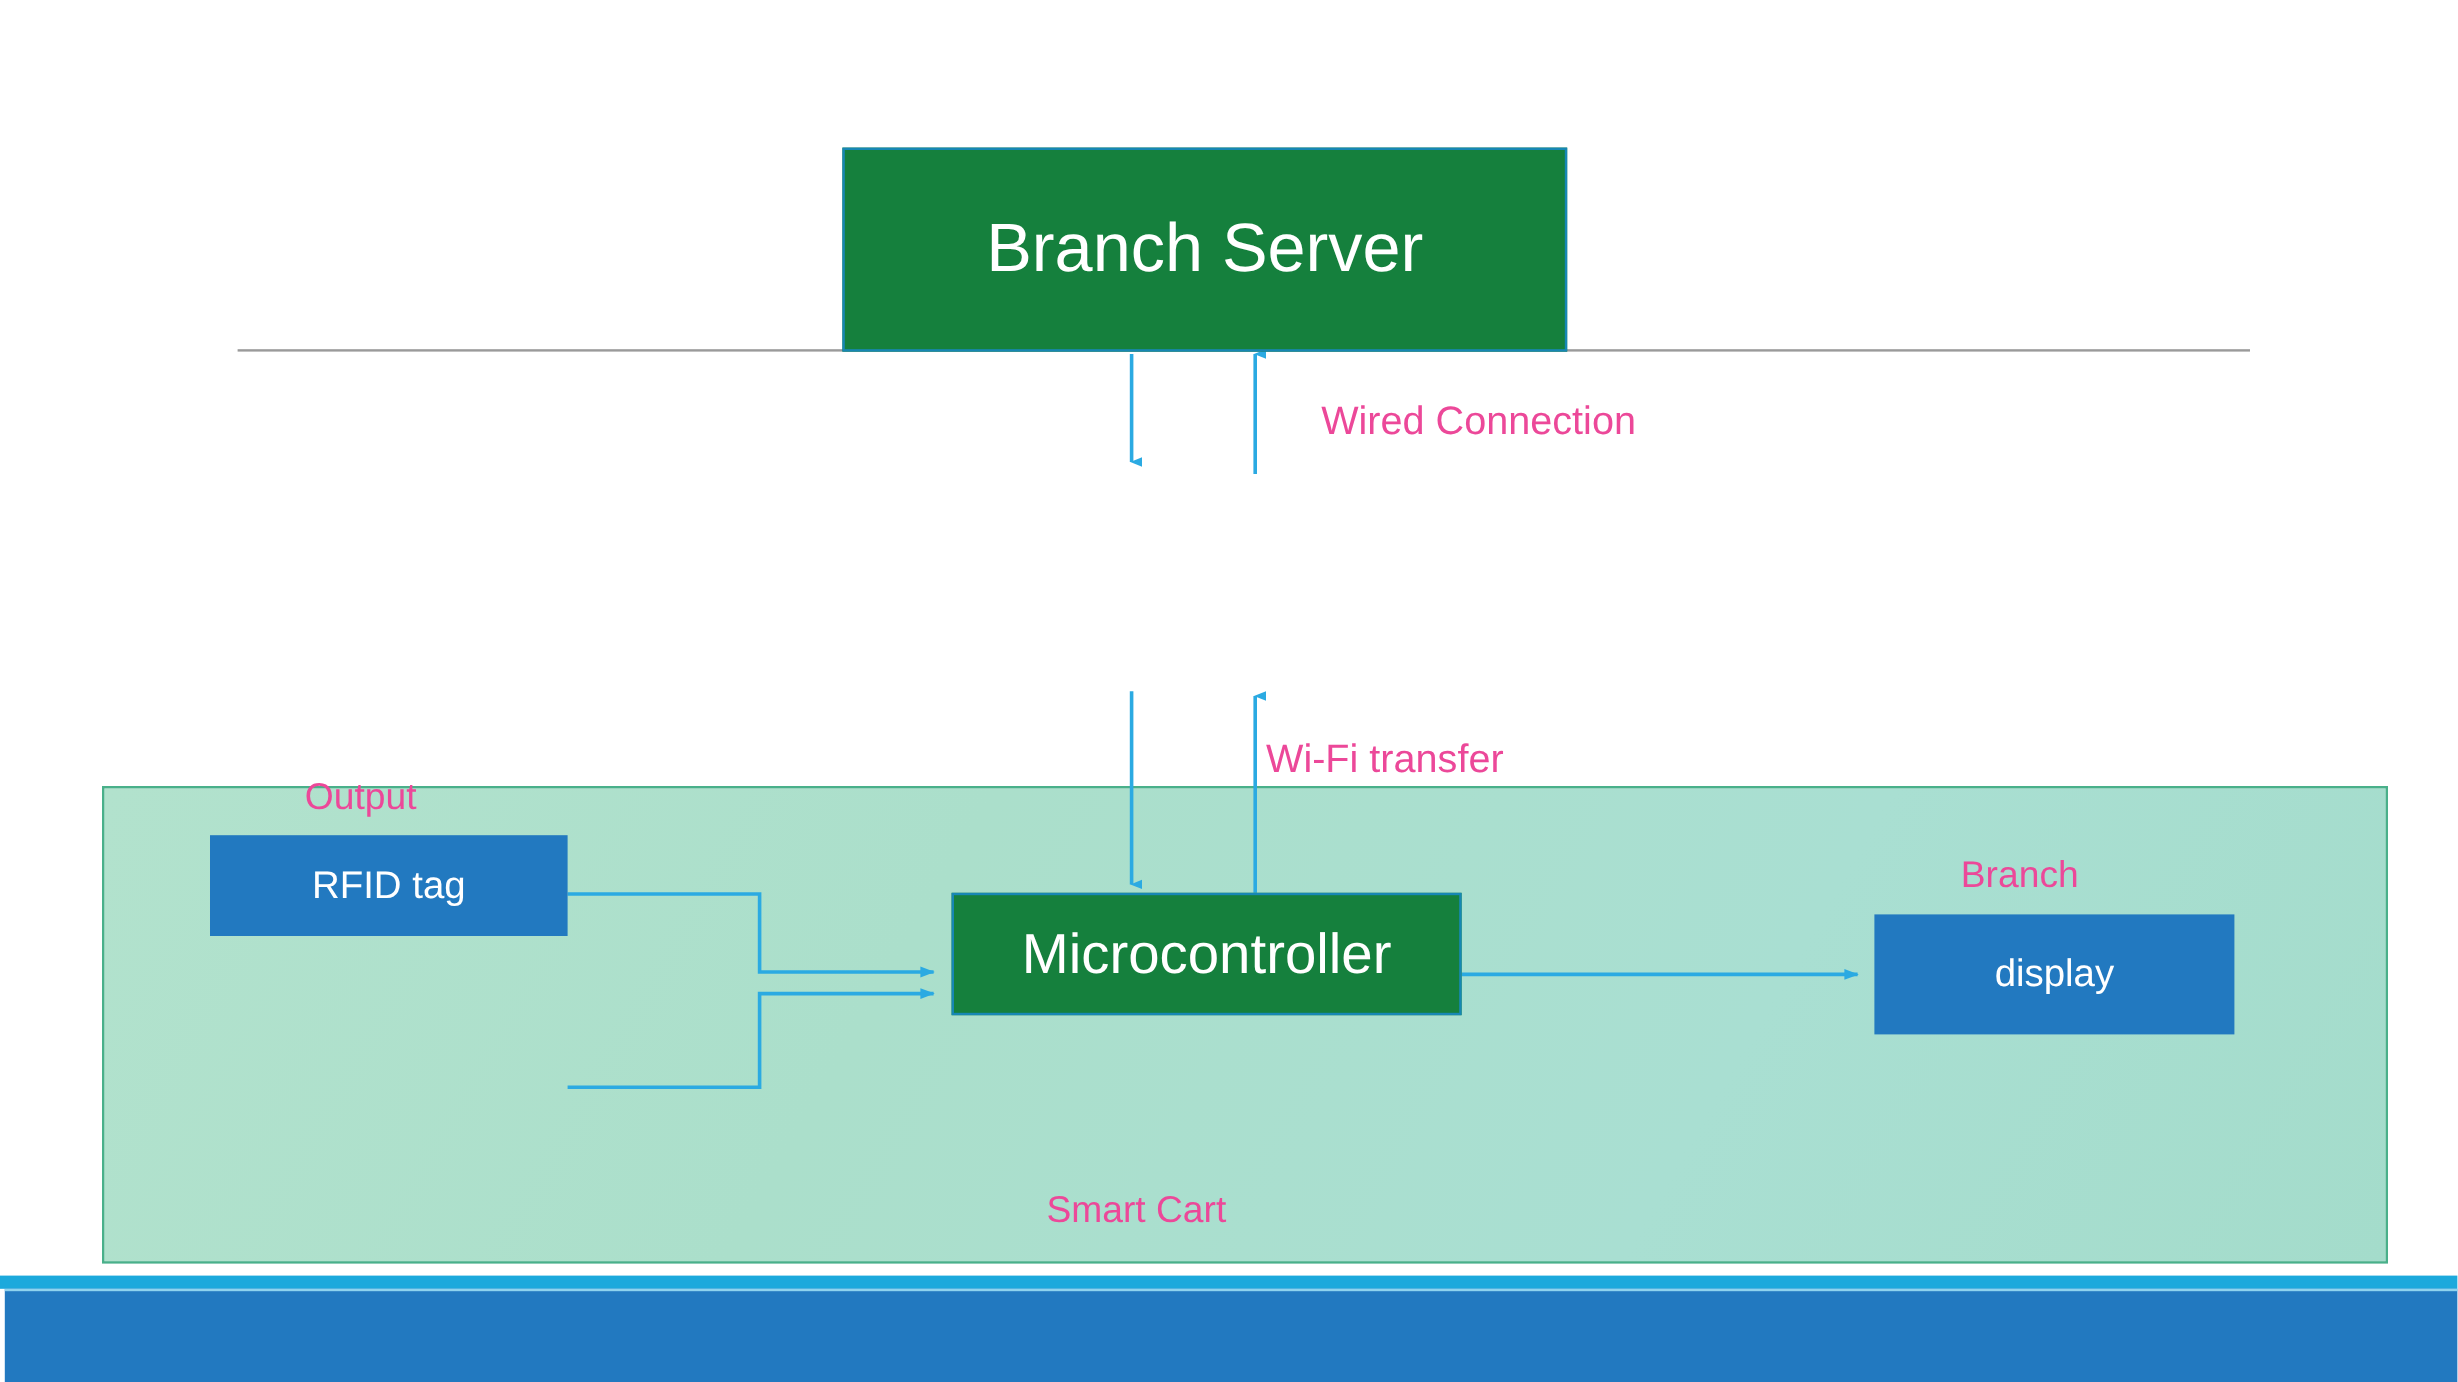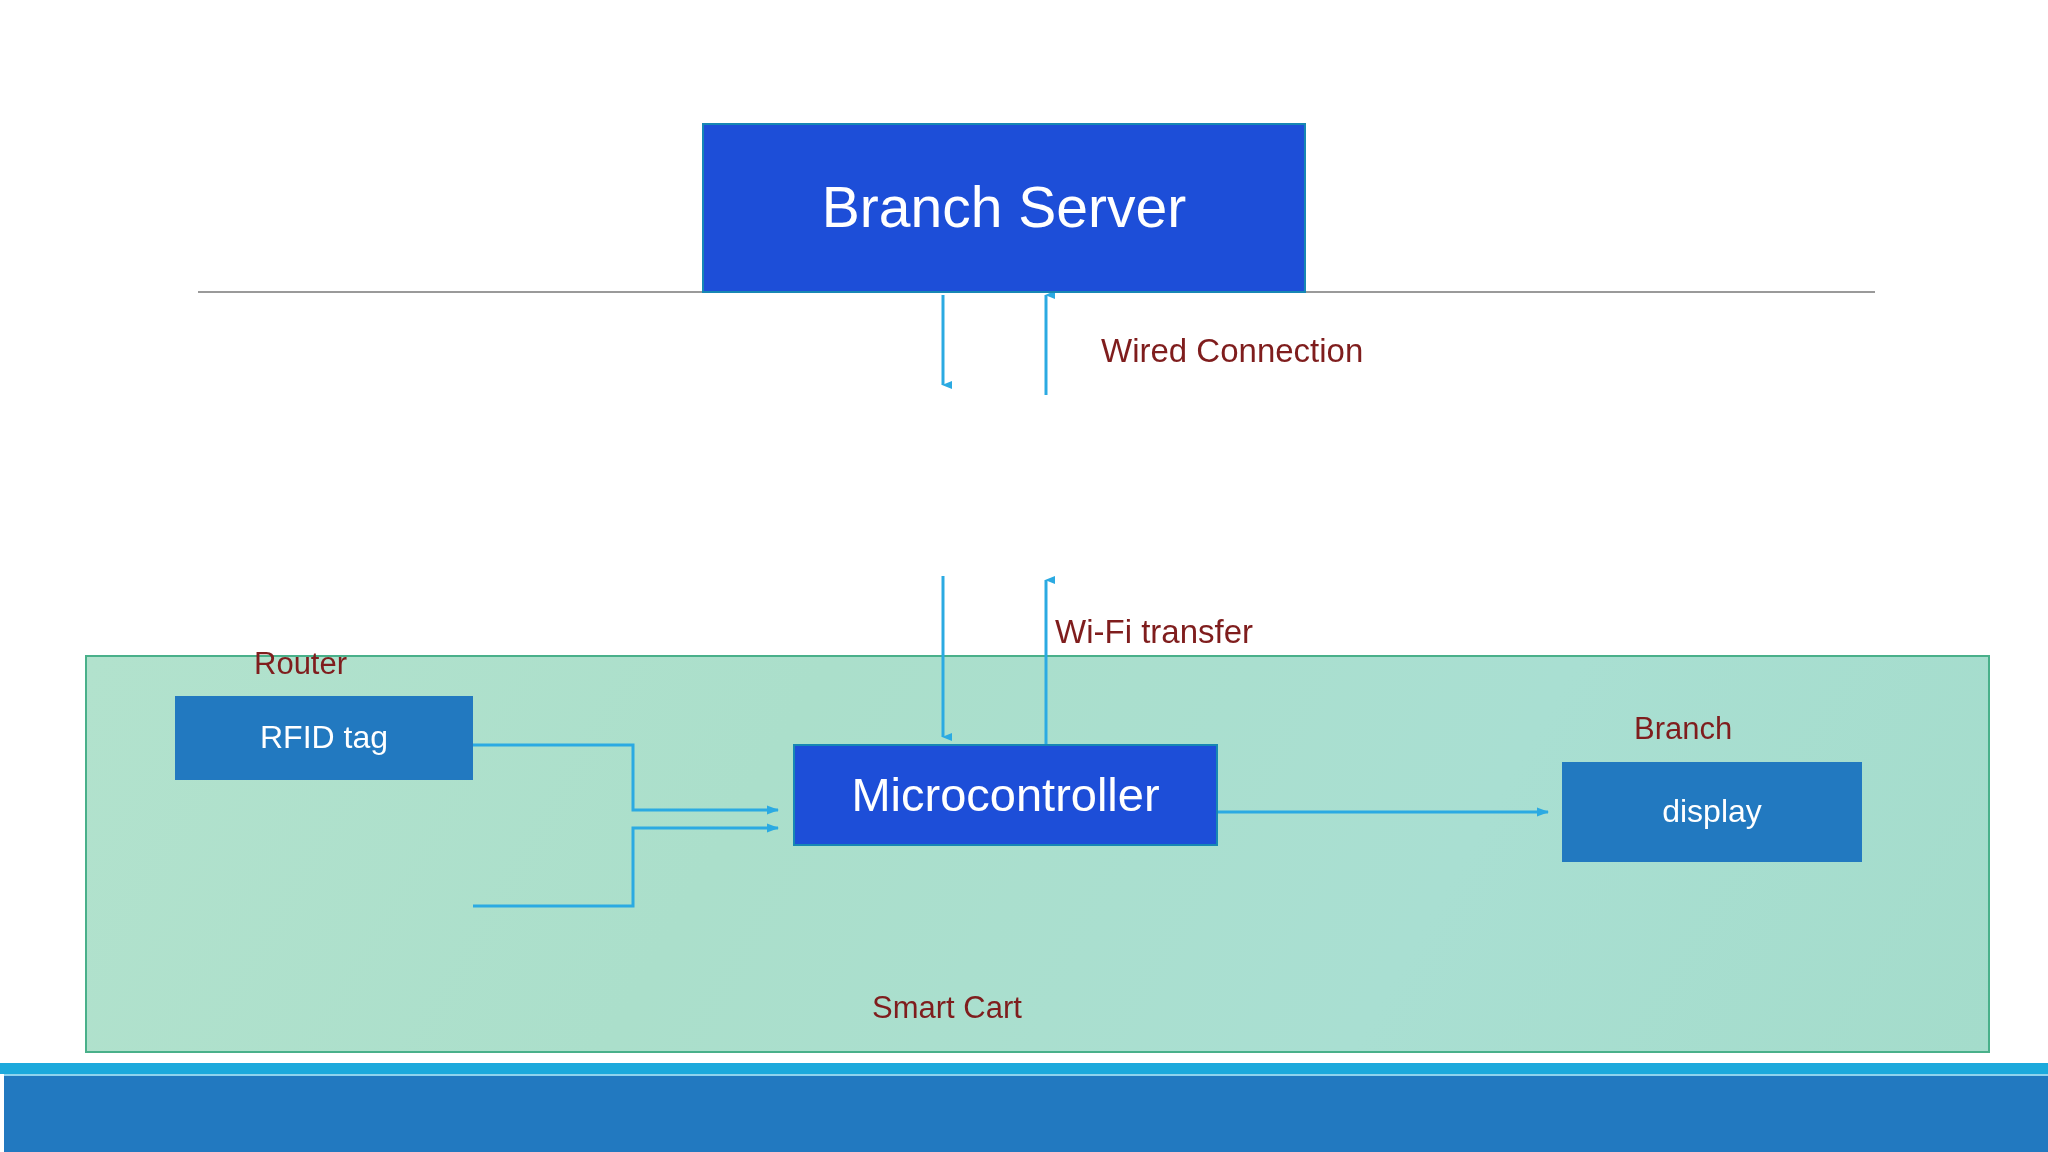--- a/index.html
+++ b/index.html
@@ -30,21 +30,21 @@
     box-sizing: border-box;
     display: flex;
     align-items: center;
     justify-content: center;
     color: #ffffff;
     text-align: center;
     line-height: 1.05;
   }
 
   .node-rect-cyan {
-    background: #1d4ed8;
+    background: #15803d;
     border: 2px solid #1787B4;
   }
 
   .node-rect-blue {
     background: #2279C0;
     border: none;
   }
 
   .node-ellipse {
     background: #21ACE0;
@@ -110,21 +110,21 @@
     width: 1905px;
     height: 398px;
     box-sizing: border-box;
     background: linear-gradient(120deg, #b2e2cd 0%, #abdfcb 35%, #a9dfd2 70%, #a4dccb 100%);
     border: 2px solid #49B08A;
   }
 
   
   .label {
     position: absolute;
-    color: #7f1d1d;
+    color: #ec4899;
     font-size: 31px;
     white-space: nowrap;
     line-height: 1.1;
   }
   #label-wired-connection { left: 1101px; top: 333px; font-size: 33px; }
   #label-wifi-transfer    { left: 1055px; top: 614px; font-size: 33px; }
   #label-input            { left: 254px;  top: 647px; }
   #label-output           { left: 1634px; top: 712px; }
   #label-smart-cart       { left: 872px;  top: 991px; }
 
@@ -232,21 +232,21 @@
 
 
   <div class="node node-rect-blue" id="display">
     <span>display</span>
   </div>
 
   <div class="label" id="label-wired-connection">Wired Connection</div>
 
   <div class="label" id="label-wifi-transfer">Wi-Fi transfer</div>
 
-  <div class="label" id="label-input">Router</div>
+  <div class="label" id="label-input">Output</div>
 
   <div class="label" id="label-output">Branch</div>
 
   <div class="label" id="label-smart-cart">Smart Cart</div>
 
   <div id="footer-accent"></div>
   <div id="footer-bar"></div>
 
 </div>
 

